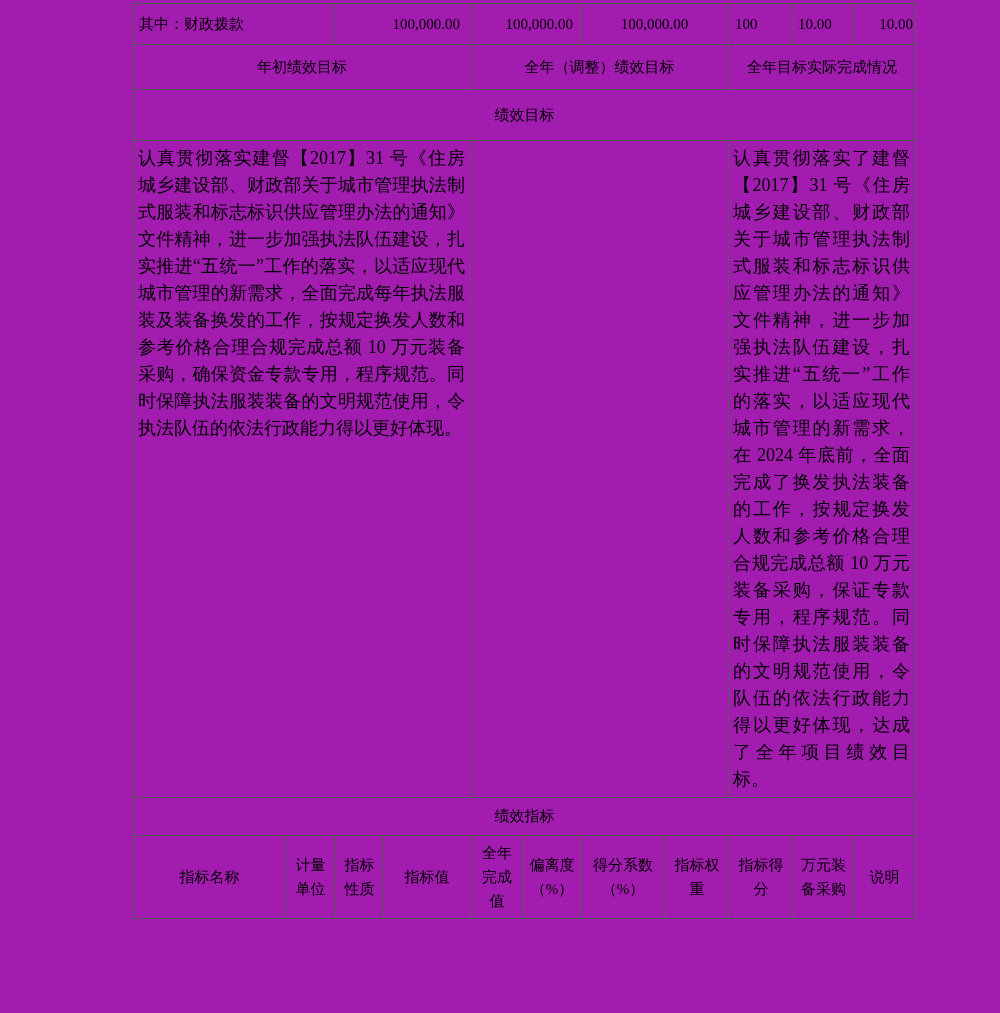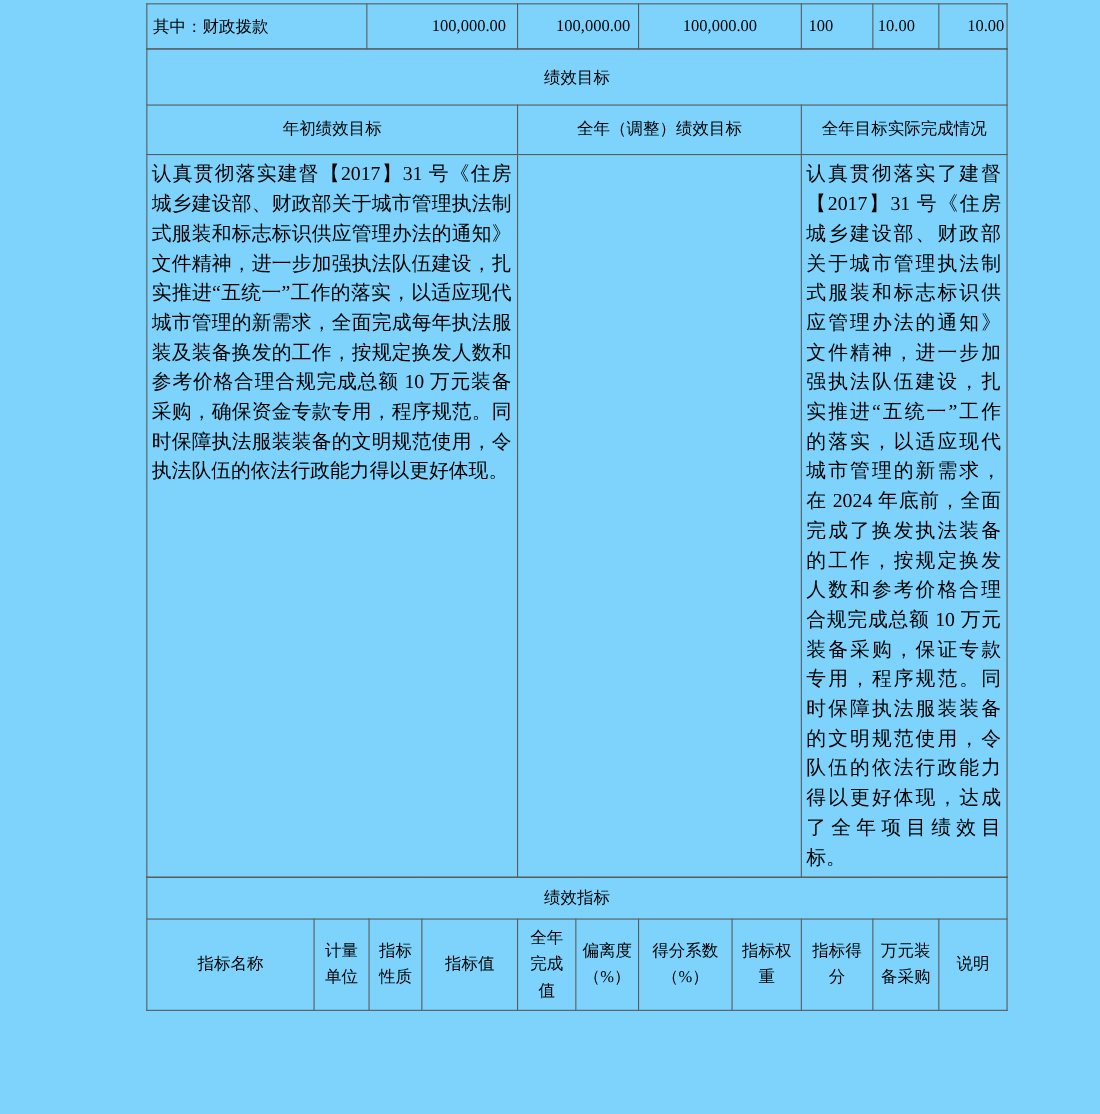--- a/index.html
+++ b/index.html
@@ -1,18 +1,18 @@
 <!DOCTYPE html>
 <html><head>
 <meta charset="utf-8">
 <style>
   html,body { margin:0; padding:0; background:#ffffff; }
   .page {
     position:relative; width:1000px; height:1013px;
-    background:#7dd3fc; overflow:hidden;
+    background:#a21caf; overflow:hidden;
     font-family:"Liberation Serif","DejaVu Serif",serif;
     color:#000;
   }
   .tablewrap { position:absolute; left:133px; top:3px; width:783px; }
   table { border-collapse:collapse; table-layout:fixed; width:782px; }
   td {
     border:1px solid #5a5a5a;
     font-size:15px; color:#000;
     overflow:hidden; vertical-align:middle;
     padding:0; word-break:break-all;
@@ -66,27 +66,27 @@
     </tbody>
       </table>
 
     <table class="sec">
       <colgroup>
         <col style="width:337px">
           <col style="width:258px">
           <col style="width:187px">
       </colgroup>
       <tbody>
-          <tr style="height:51px">
-        <td class="sec-title" colspan="3">绩效目标</td>
-      </tr>
-      <tr style="height:45px">
+          <tr style="height:45px">
         <td class="hdr">年初绩效目标</td>
         <td class="hdr">全年（调整）绩效目标</td>
         <td class="hdr">全年目标实际完成情况</td>
+      </tr>
+      <tr style="height:51px">
+        <td class="sec-title" colspan="3">绩效目标</td>
       </tr>
       <tr style="height:595px">
         <td class="target-text">认真贯彻落实建督【2017】31 号《住房城乡建设部、财政部关于城市管理执法制式服装和标志标识供应管理办法的通知》文件精神，进一步加强执法队伍建设，扎实推进“五统一”工作的落实，以适应现代城市管理的新需求，全面完成每年执法服装及装备换发的工作，按规定换发人数和参考价格合理合规完成总额 10 万元装备采购，确保资金专款专用，程序规范。同时保障执法服装装备的文明规范使用，令执法队伍的依法行政能力得以更好体现。</td>
         <td class="target-text"></td>
         <td class="target-text">认真贯彻落实了建督【2017】31 号《住房城乡建设部、财政部关于城市管理执法制式服装和标志标识供应管理办法的通知》文件精神，进一步加强执法队伍建设，扎实推进“五统一”工作的落实，以适应现代城市管理的新需求，在 2024 年底前，全面完成了换发执法装备的工作，按规定换发人数和参考价格合理合规完成总额 10 万元装备采购，保证专款专用，程序规范。同时保障执法服装装备的文明规范使用，令队伍的依法行政能力得以更好体现，达成了全年项目绩效目标。</td>
       </tr>
     </tbody>
       </table>
 
     <table class="sec">

